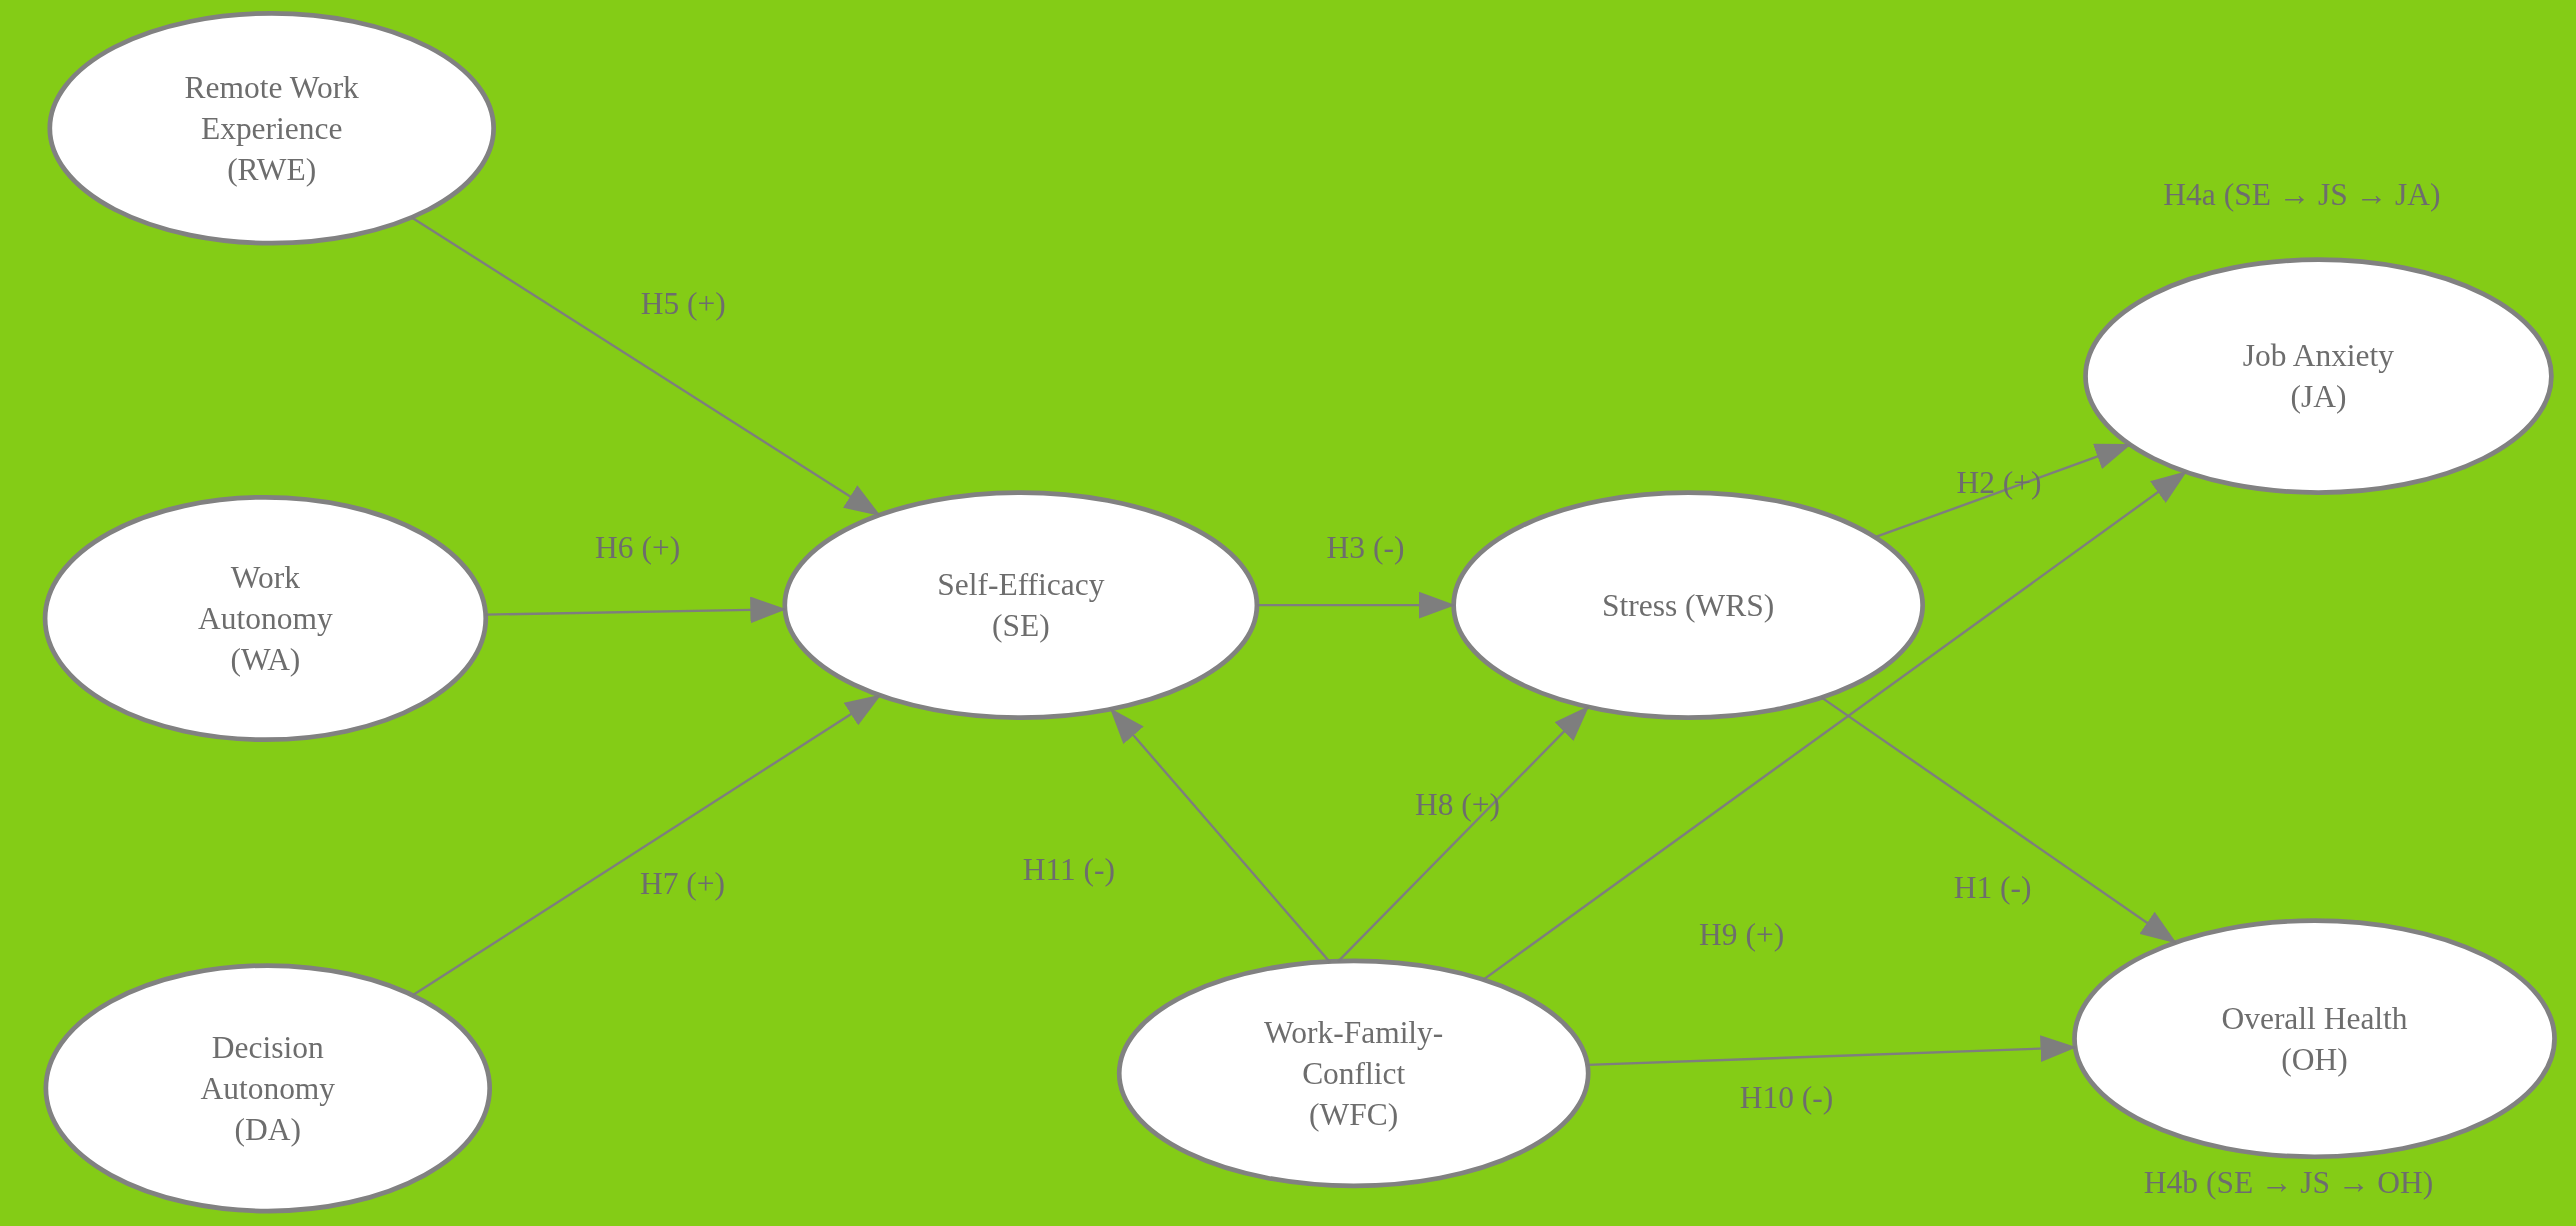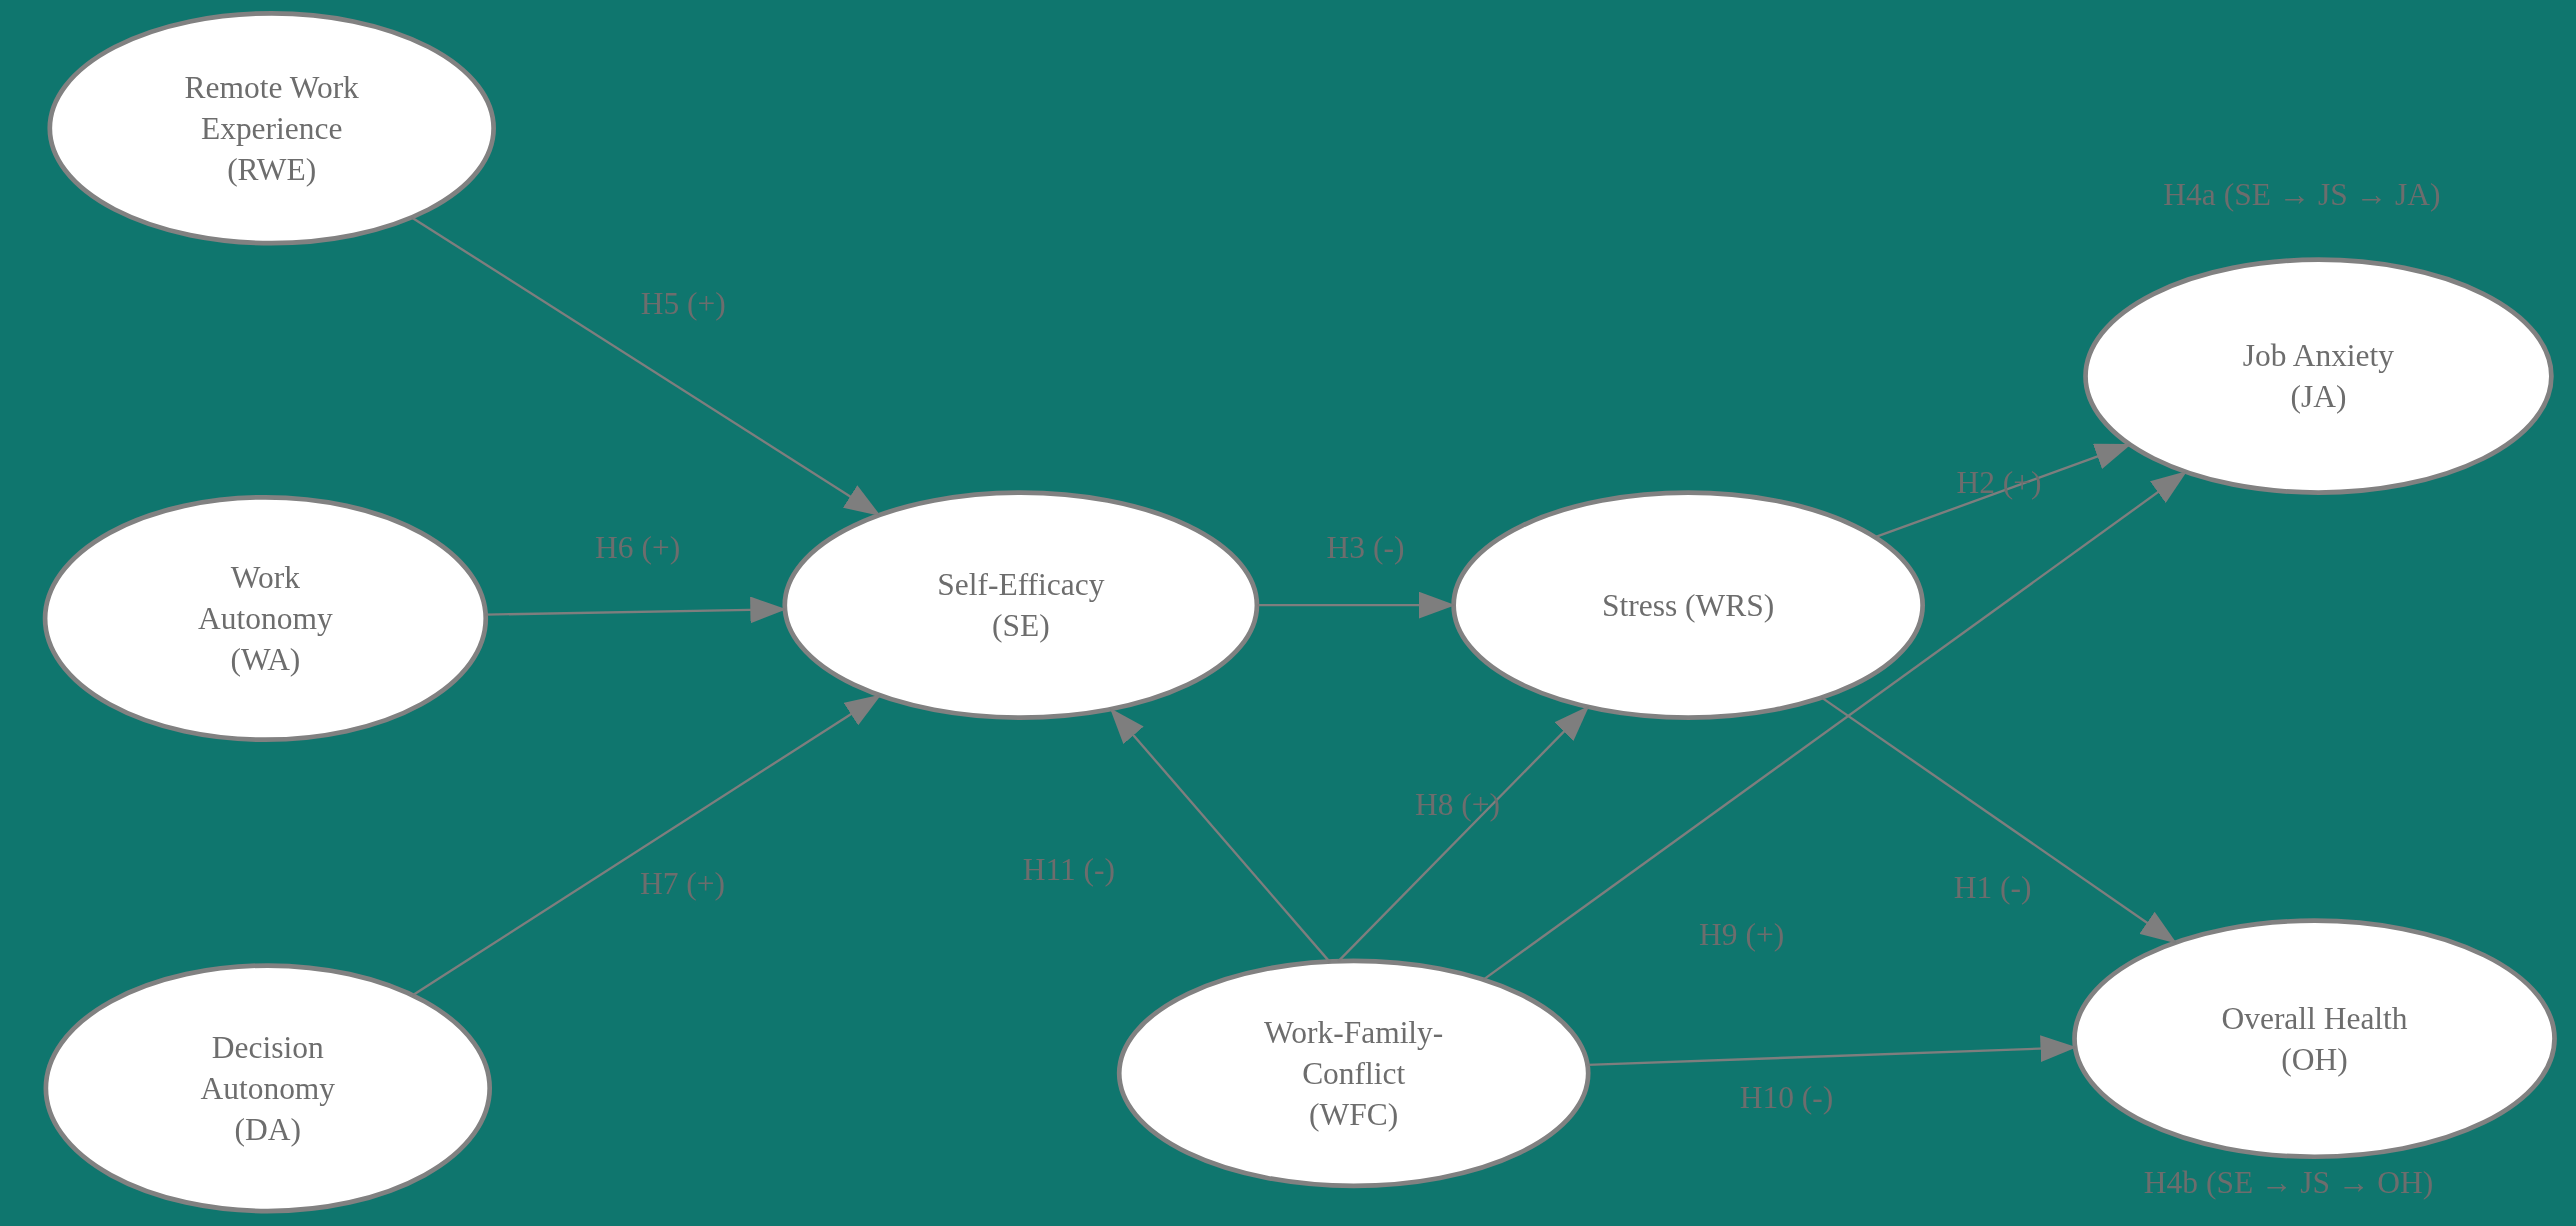--- a/index.html
+++ b/index.html
@@ -4,21 +4,21 @@
 <style>
   html, body {
     margin: 0;
     padding: 0;
     background: #ffffff;
   }
   #diagram-wrap {
     position: relative;
     width: 2576px;
     height: 1226px;
-    background: #0f766e;
+    background: #84cc16;
     font-family: "Liberation Serif", "DejaVu Serif", serif;
   }
   svg { display: block; }
   .node-shape {
     fill: #ffffff;
   }
   .node-label, .edge-label, .annotation {
     fill: #6d6d6d;
     font-family: "Liberation Serif", "DejaVu Serif", serif;
     font-size: 40px;

